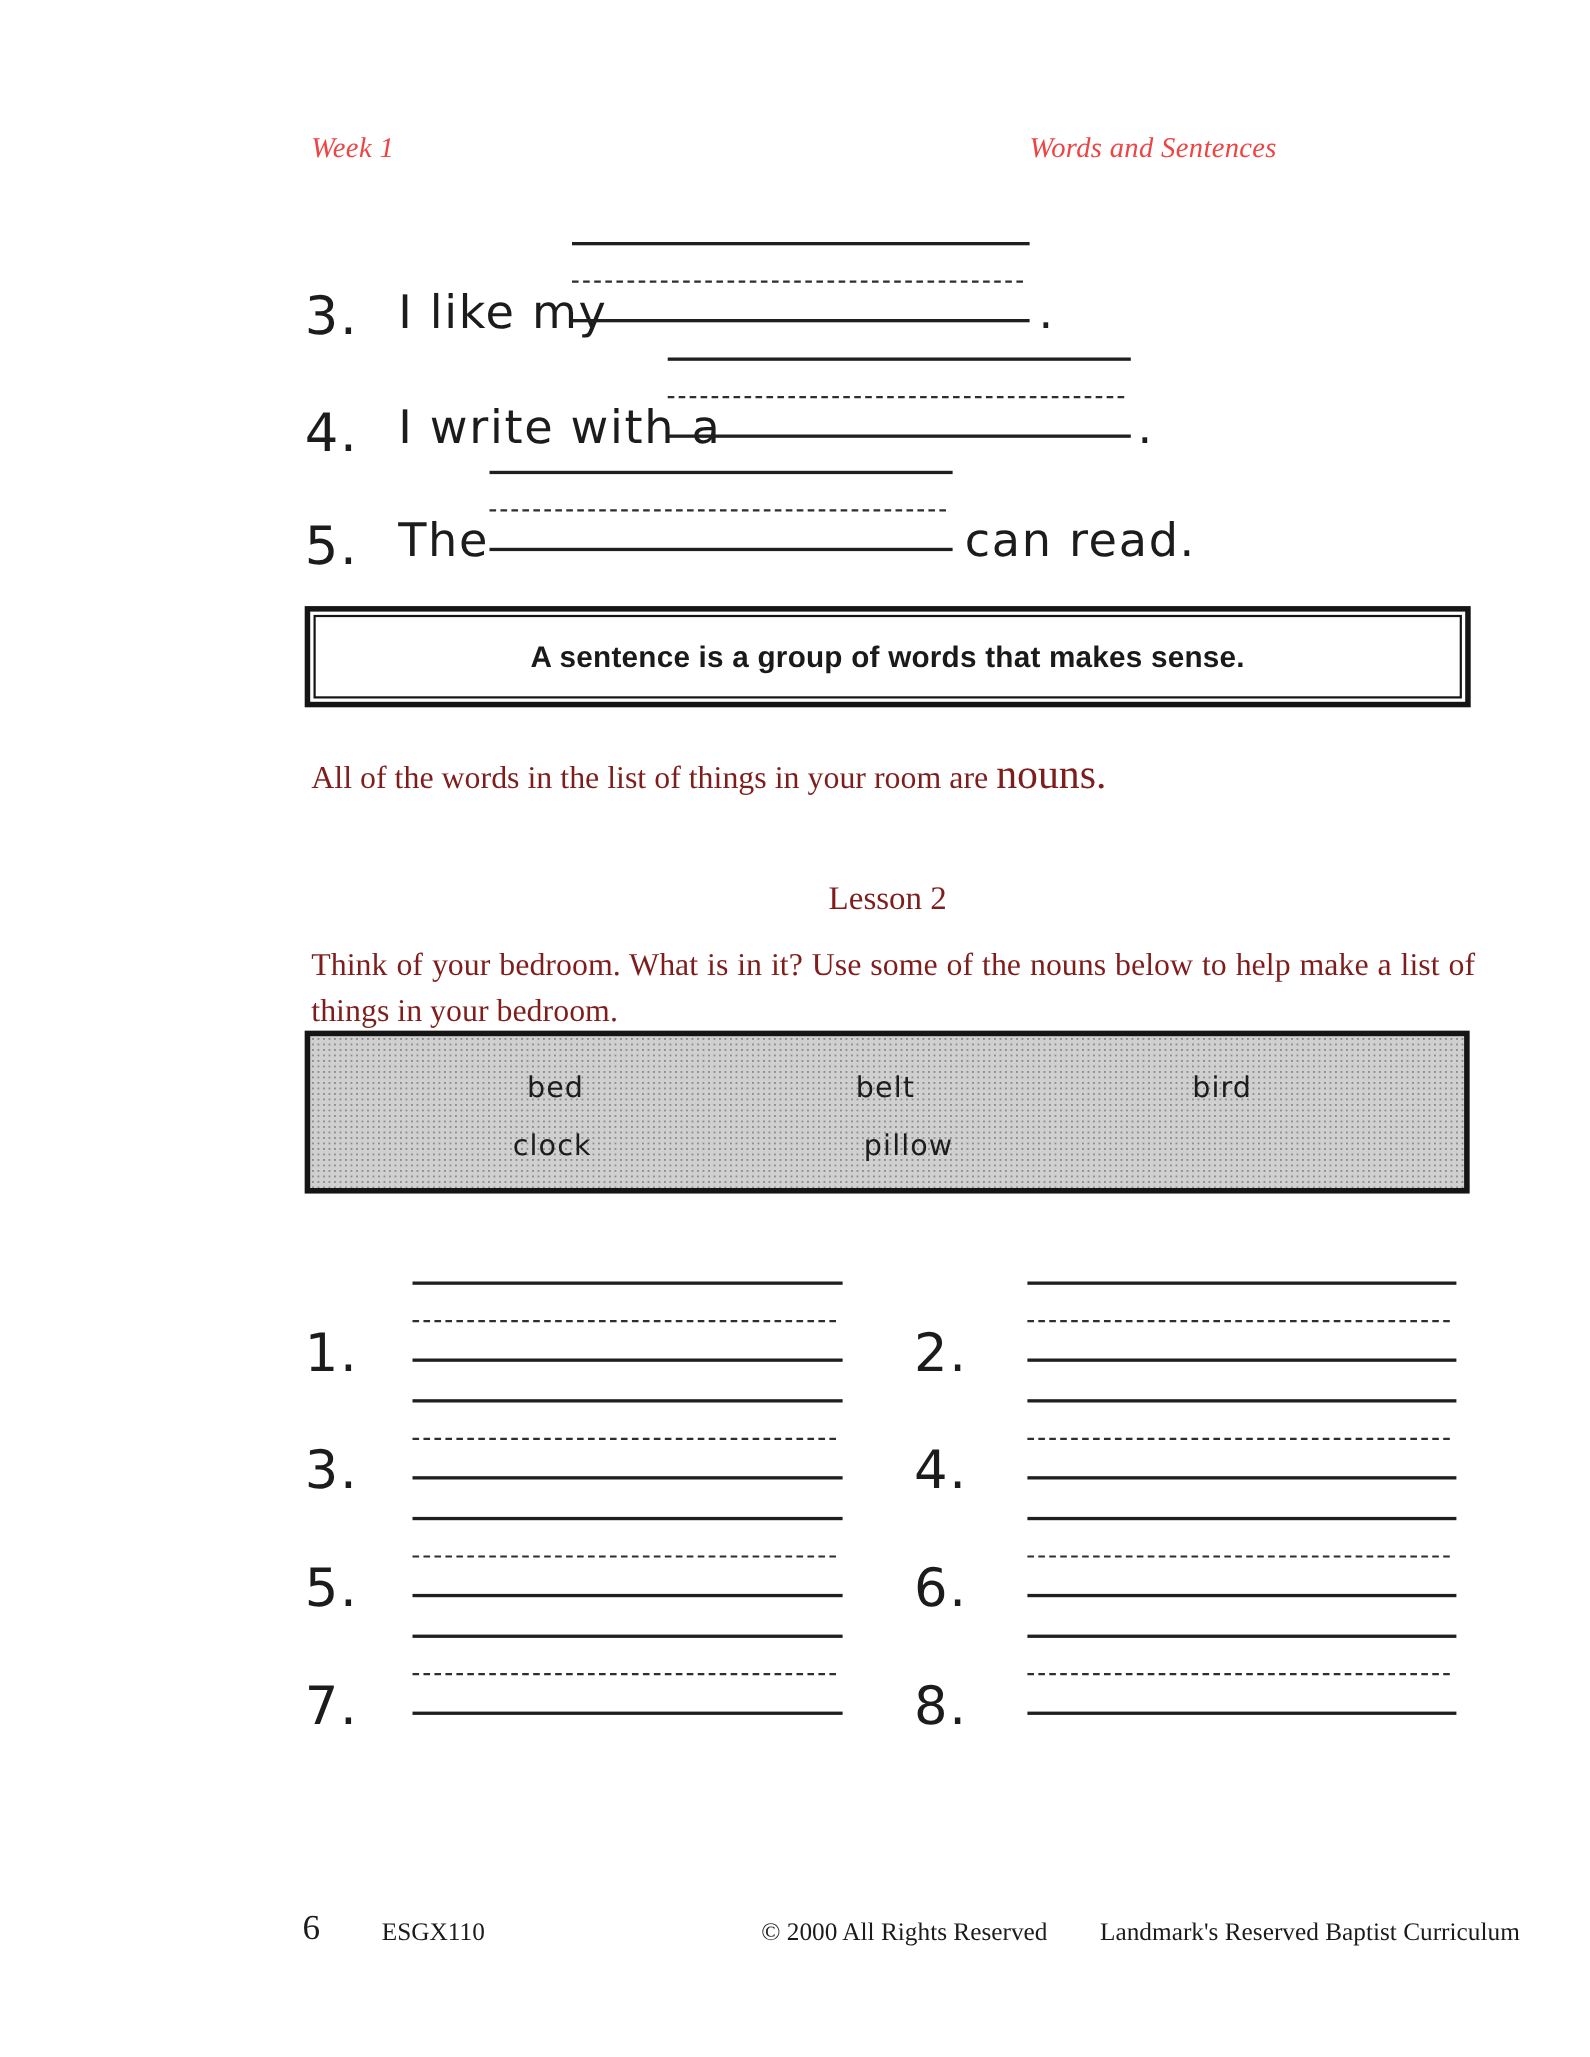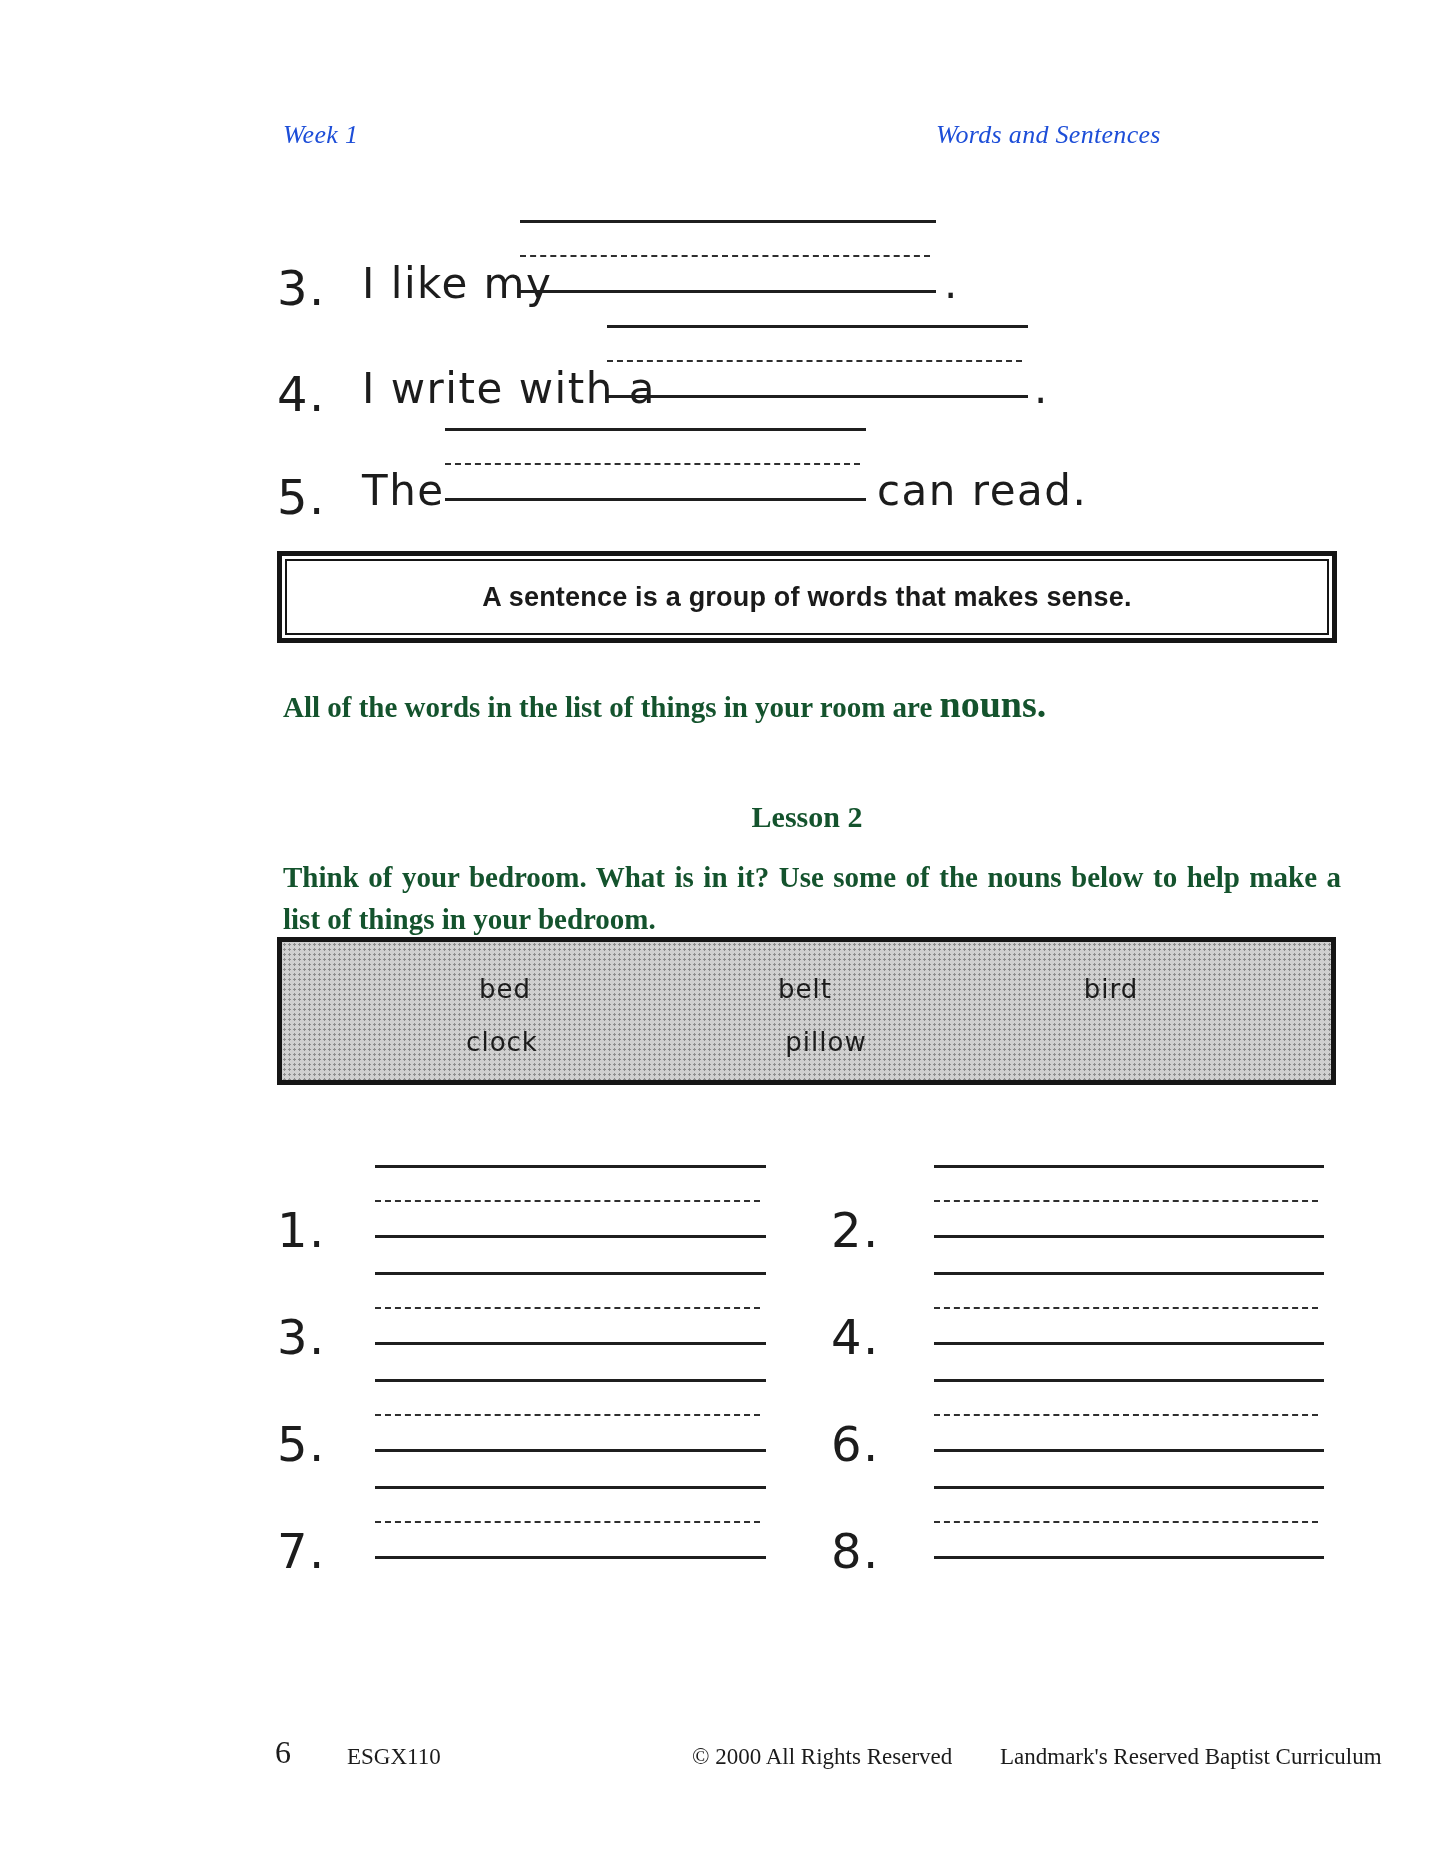--- a/index.html
+++ b/index.html
@@ -7,32 +7,32 @@
     position:relative;
     width:1445px;height:1870px;
     background:#ffffff;
     margin:0 auto;
     overflow:hidden;
     color:#1c1c1c;
     font-family:"Liberation Serif", serif;
   }
   .abs{position:absolute;}
   
-  .hdr{font-style:italic;font-size:26px;letter-spacing:.3px;color:#1d4ed8;}
+  .hdr{font-style:italic;font-size:26px;letter-spacing:.3px;color:#ef4444;}
   .manuscript{
     font-family:"DejaVu Sans", sans-serif;
     font-weight:400;
     color:#1c1c1c;
     letter-spacing:1.5px;
     white-space:nowrap;
   }
   .ms-text{font-size:42px;}
   .ms-num{font-size:48px;}
   .ms-word{font-size:26px;letter-spacing:1px;}
-  .serif-bold{font-family:"Liberation Serif", serif;font-weight:bold;color:#14532d;}
+  .serif-bold{font-family:"Liberation Serif", serif;font-weight:normal;color:#7f1d1d;}
   
   .guide{position:absolute;height:74px;}
   .gl{position:absolute;left:0;right:0;}
   .gl.solid{height:3px;background:#1f1f1f;}
   .gl.t{top:0;}
   .gl.dash{top:35px;right:6px;height:0;border-top:2.5px dashed #2e2e2e;}
   .gl.b{top:70px;}
   
   .defbox{
     left:277px;top:551px;width:1060px;height:92px;

